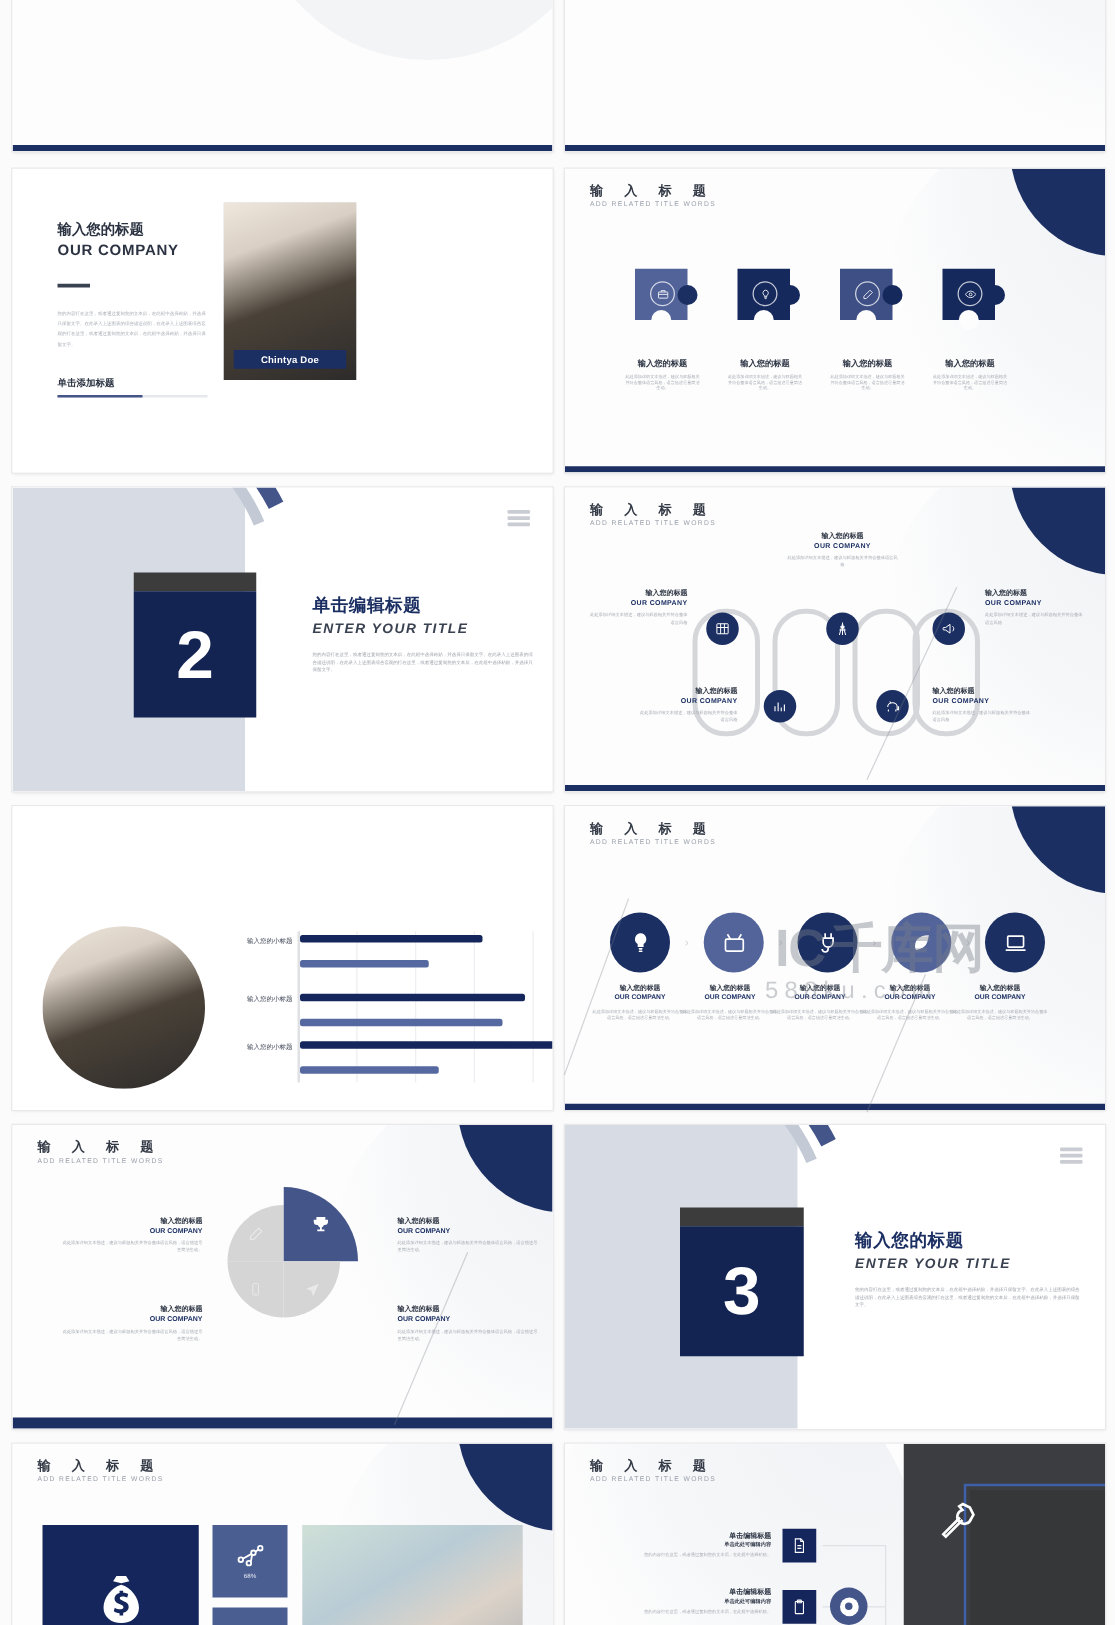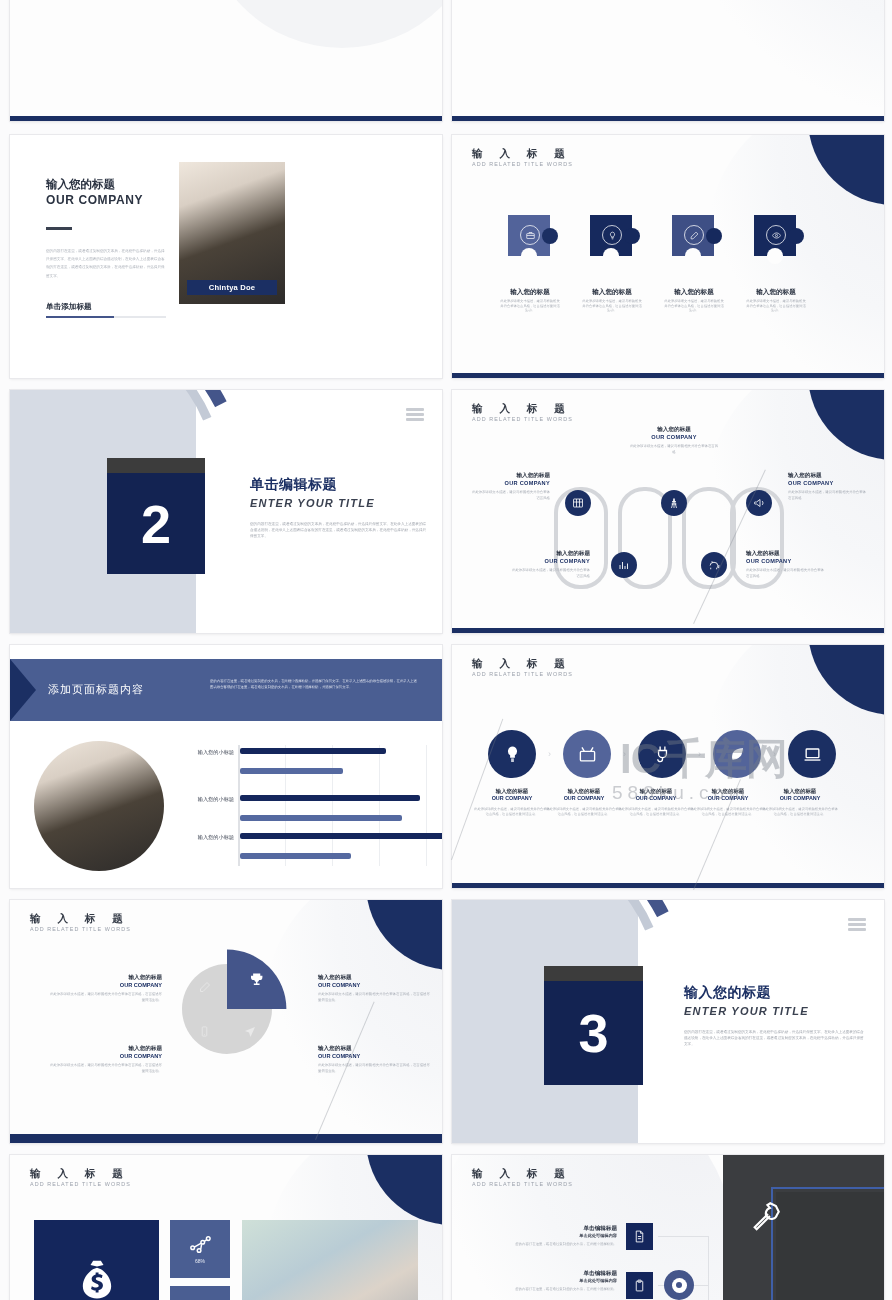--- a/index.html
+++ b/index.html
@@ -405,25 +405,20 @@
         <div class="proc-oc">OUR COMPANY</div>
         <div class="proc-b" style="margin-top:3px;">此处添加详细文本描述，建议与标题相关并符合整体语言风格</div>
       </div>
 
       <div class="bottombar"></div>
     </div>
   </div>
 
   <div class="slide s7" style="left:10px;top:645px;width:432px;height:243px;">
     <div class="inner" style="background:#fff;">
-      <div class="banner" style="top:14px;height:62px;">
-        <div class="arrow"></div>
-        <h3 style="position:absolute;left:38px;top:23px;">添加页面标题内容</h3>
-        <p style="position:absolute;left:200px;top:20px;width:210px;">您的内容打在这里，或者通过复制您的文本后，在此框中选择粘贴，并选择只保留文字。在此录入上述图表的综合描述说明，在此录入上述图表综合客观的打在这里，或者通过复制您的文本后，在此框中选择粘贴，并选择只保留文字。</p>
-      </div>
 
       <div class="photo circle girl" style="position:absolute;left:24px;top:96px;width:130px;height:130px;"></div>
 
       <div style="position:absolute;left:170px;top:100px;right:12px;bottom:22px;">
         <div style="position:absolute;left:58px;top:0;bottom:0;width:1.6px;background:#dfe1e5;"></div>
         <div class="gridline" style="left:105px;"></div>
         <div class="gridline" style="left:152px;"></div>
         <div class="gridline" style="left:199px;"></div>
         <div class="gridline" style="left:246px;"></div>
 

